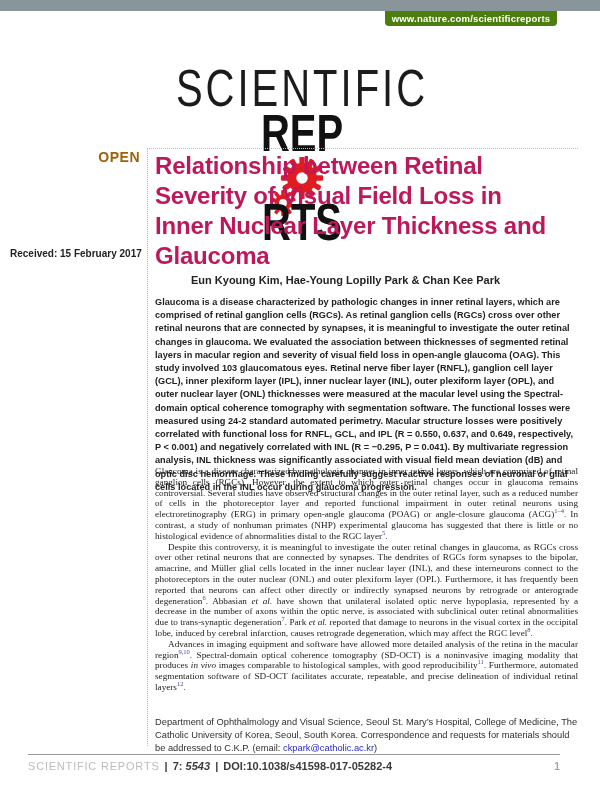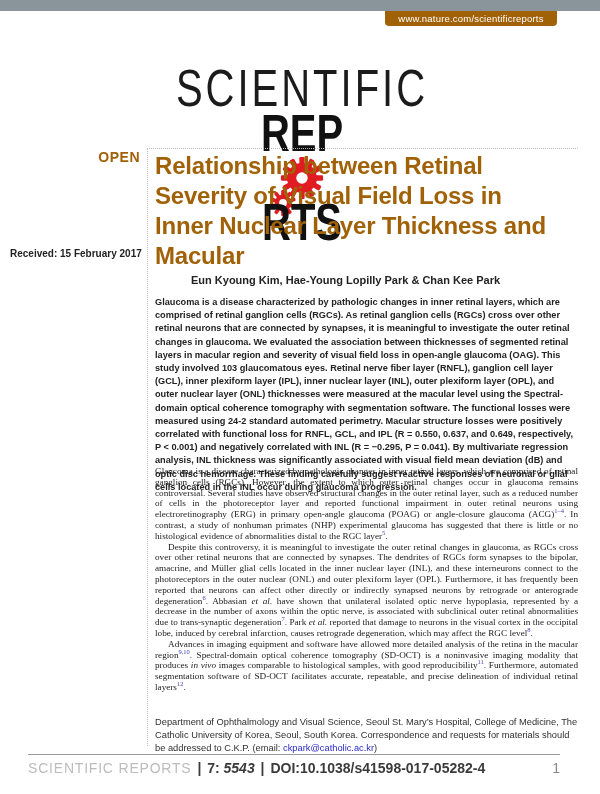--- a/index.html
+++ b/index.html
@@ -4,21 +4,21 @@
 <style>
   html,body{margin:0;padding:0;}
   body{
     width:600px;height:794px;position:relative;background:#ffffff;
     font-family:"Liberation Sans",sans-serif;color:#1d1d1d;overflow:hidden;
   }
   
   .topbar{position:absolute;top:0;left:0;width:600px;height:11px;background:#8a949b;}
   .url-badge{
     position:absolute;top:11px;left:385px;width:172px;height:15px;
-    background:#a16207;color:#ffffff;font-size:9.5px;font-weight:normal;
+    background:#4d7c0f;color:#ffffff;font-size:9.5px;font-weight:bold;
     display:flex;align-items:center;justify-content:center;
     border-radius:0 0 4px 4px;letter-spacing:.2px;
   }
   .logo{position:absolute;top:66px;left:42px;width:520px;height:64px;
         display:flex;align-items:center;white-space:nowrap;flex-direction:column;}
   .logo .thin{
     font-size:40px;font-weight:normal;letter-spacing:3px;color:#1b1b1b;
     display:inline-block;transform:scaleY(1.30);transform-origin:center;
   }
   .logo .bold{
@@ -36,33 +36,33 @@
   .open-label{
     position:absolute;left:0;top:149px;width:140px;text-align:right;
     color:#a16207;font-size:14px;font-weight:bold;letter-spacing:.5px;
   }
   .dates{position:absolute;left:10px;top:246px;width:132px;
          font-family:Liberation Sans, sans-serif;font-size:10px;line-height:16px;}
   .date-row.strong{font-weight:bold;color:#222222;}
   .date-row.muted{color:#6d6d6d;}
   
   .col{position:absolute;left:155px;width:423px;}
-  .title{top:151px;font-size:24px;line-height:30px;font-weight:bold;color:#a16207;letter-spacing:-.2px;}
+  .title{top:151px;font-size:24px;line-height:30px;font-weight:bold;color:#be185d;letter-spacing:-.2px;}
   .authors{top:274px;font-size:11px;font-weight:bold;color:#232323;margin-left:36px;}
   .abstract{top:296px;font-size:9.2px;line-height:13.2px;font-weight:bold;color:#232323;text-align:left;}
   .bodytext{top:466px;font-family:"Liberation Serif",serif;font-size:9.2px;line-height:10.8px;
             color:#1b1b1b;text-align:justify;}
   .bodytext p{margin:0;}
   .bodytext p.indent{text-indent:13px;}
   .bodytext sup{font-size:6.5px;line-height:0;color:#4343b0;}
   .affiliation{top:716px;font-size:9.3px;line-height:13px;color:#2f2f2f;}
   .affiliation a{color:#2929c8;text-decoration:none;}
   
   .rule{position:absolute;left:28px;top:754px;width:532px;border-top:1px solid #9a9a9a;}
-  .footer-row{position:absolute;left:28px;top:760px;width:532px;font-size:14px;
+  .footer-row{position:absolute;left:28px;top:760px;width:532px;font-size:11px;
               display:flex;justify-content:space-between;align-items:baseline;}
   .ftr-left{color:#3b3b3b;}
   .ftr-journal{color:#bcbcbc;letter-spacing:.8px;}
   .ftr-sep{color:#3b3b3b;font-weight:bold;padding:0 2px;}
   .ftr-vol{font-weight:bold;color:#3b3b3b;}
   .ftr-vol .it{font-style:italic;}
   .ftr-doi{font-weight:bold;color:#3b3b3b;}
   .page-num{color:#8a8a8a;}
 </style>
 </head>
@@ -125,21 +125,21 @@
 <div class="dates">
   <div class="date-row strong">
     <span>Received:</span> <span>15 February 2017</span>
   </div>
 </div>
 
 <div class="col title">
   <div>Relationship between Retinal</div>
   <div>Severity of Visual Field Loss in</div>
   <div>Inner Nuclear Layer Thickness and</div>
-  <div>Macular</div>
+  <div>Glaucoma</div>
 </div>
 
 <div class="col authors">Eun Kyoung Kim, Hae-Young Lopilly Park &amp; Chan Kee Park</div>
 
 <div class="col abstract">Glaucoma is a disease characterized by pathologic changes in inner retinal layers, which are comprised of retinal ganglion cells (RGCs). As retinal ganglion cells (RGCs) cross over other retinal neurons that are connected by synapses, it is meaningful to investigate the outer retinal changes in glaucoma. We evaluated the association between thicknesses of segmented retinal layers in macular region and severity of visual field loss in open-angle glaucoma (OAG). This study involved 103 glaucomatous eyes. Retinal nerve fiber layer (RNFL), ganglion cell layer (GCL), inner plexiform layer (IPL), inner nuclear layer (INL), outer plexiform layer (OPL), and outer nuclear layer (ONL) thicknesses were measured at the macular level using the Spectral-domain optical coherence tomography with segmentation software. The functional losses were measured using 24-2 standard automated perimetry. Macular structure losses were positively correlated with functional loss for RNFL, GCL, and IPL (R = 0.550, 0.637, and 0.649, respectively, P &lt; 0.001) and negatively correlated with INL (R = −0.295, P = 0.041). By multivariate regression analysis, INL thickness was significantly associated with visual field mean deviation (dB) and optic disc hemorrhage. These finding carefully suggest reactive responses of neuronal or glial cells located in the INL occur during glaucoma progression.</div>
 
 <div class="col bodytext">
   <p><span>Glaucoma is a disease characterized by pathologic changes in inner retinal layers, which are comprised of retinal ganglion cells (RGCs). However, the extent to which outer retinal changes occur in glaucoma remains controversial. Several studies have observed structural changes in the outer retinal layer, such as a reduced number of cells in the photoreceptor layer and reported functional impairment in outer retinal neurons using electroretinography (ERG) in primary open-angle glaucoma (POAG) or angle-closure glaucoma (ACG)</span><sup>1–4</sup><span>. In contrast, a study of nonhuman primates (NHP) experimental glaucoma has suggested that there is little or no histological evidence of abnormalities distal to the RGC layer</span><sup>5</sup><span>.</span></p>
   <p class="indent"><span>Despite this controversy, it is meaningful to investigate the outer retinal changes in glaucoma, as RGCs cross over other retinal neurons that are connected by synapses. The dendrites of RGCs form synapses to the bipolar, amacrine, and Müller glial cells located in the inner nuclear layer (INL), and these interneurons connect to the photoreceptors in the outer nuclear (ONL) and outer plexiform layer (OPL). Furthermore, it has frequently been reported that neurons can affect other directly or indirectly synapsed neurons by retrograde or anterograde degeneration</span><sup>6</sup><span>. Abbasian </span><i>et al.</i><span> have shown that unilateral isolated optic nerve hypoplasia, represented by a decrease in the number of axons within the optic nerve, is associated with subclinical outer retinal abnormalities due to trans-synaptic degeneration</span><sup>7</sup><span>. Park </span><i>et al.</i><span> reported that damage to neurons in the visual cortex in the occipital lobe, induced by cerebral infarction, causes retrograde degeneration, which may affect the RGC level</span><sup>8</sup><span>.</span></p>
   <p class="indent"><span>Advances in imaging equipment and software have allowed more detailed analysis of the retina in the macular region</span><sup>9,10</sup><span>. Spectral-domain optical coherence tomography (SD-OCT) is a noninvasive imaging modality that produces </span><i>in vivo</i><span> images comparable to histological samples, with good reproducibility</span><sup>11</sup><span>. Furthermore, automated segmentation software of SD-OCT facilitates accurate, repeatable, and precise delineation of individual retinal layers</span><sup>12</sup><span>.</span></p>

